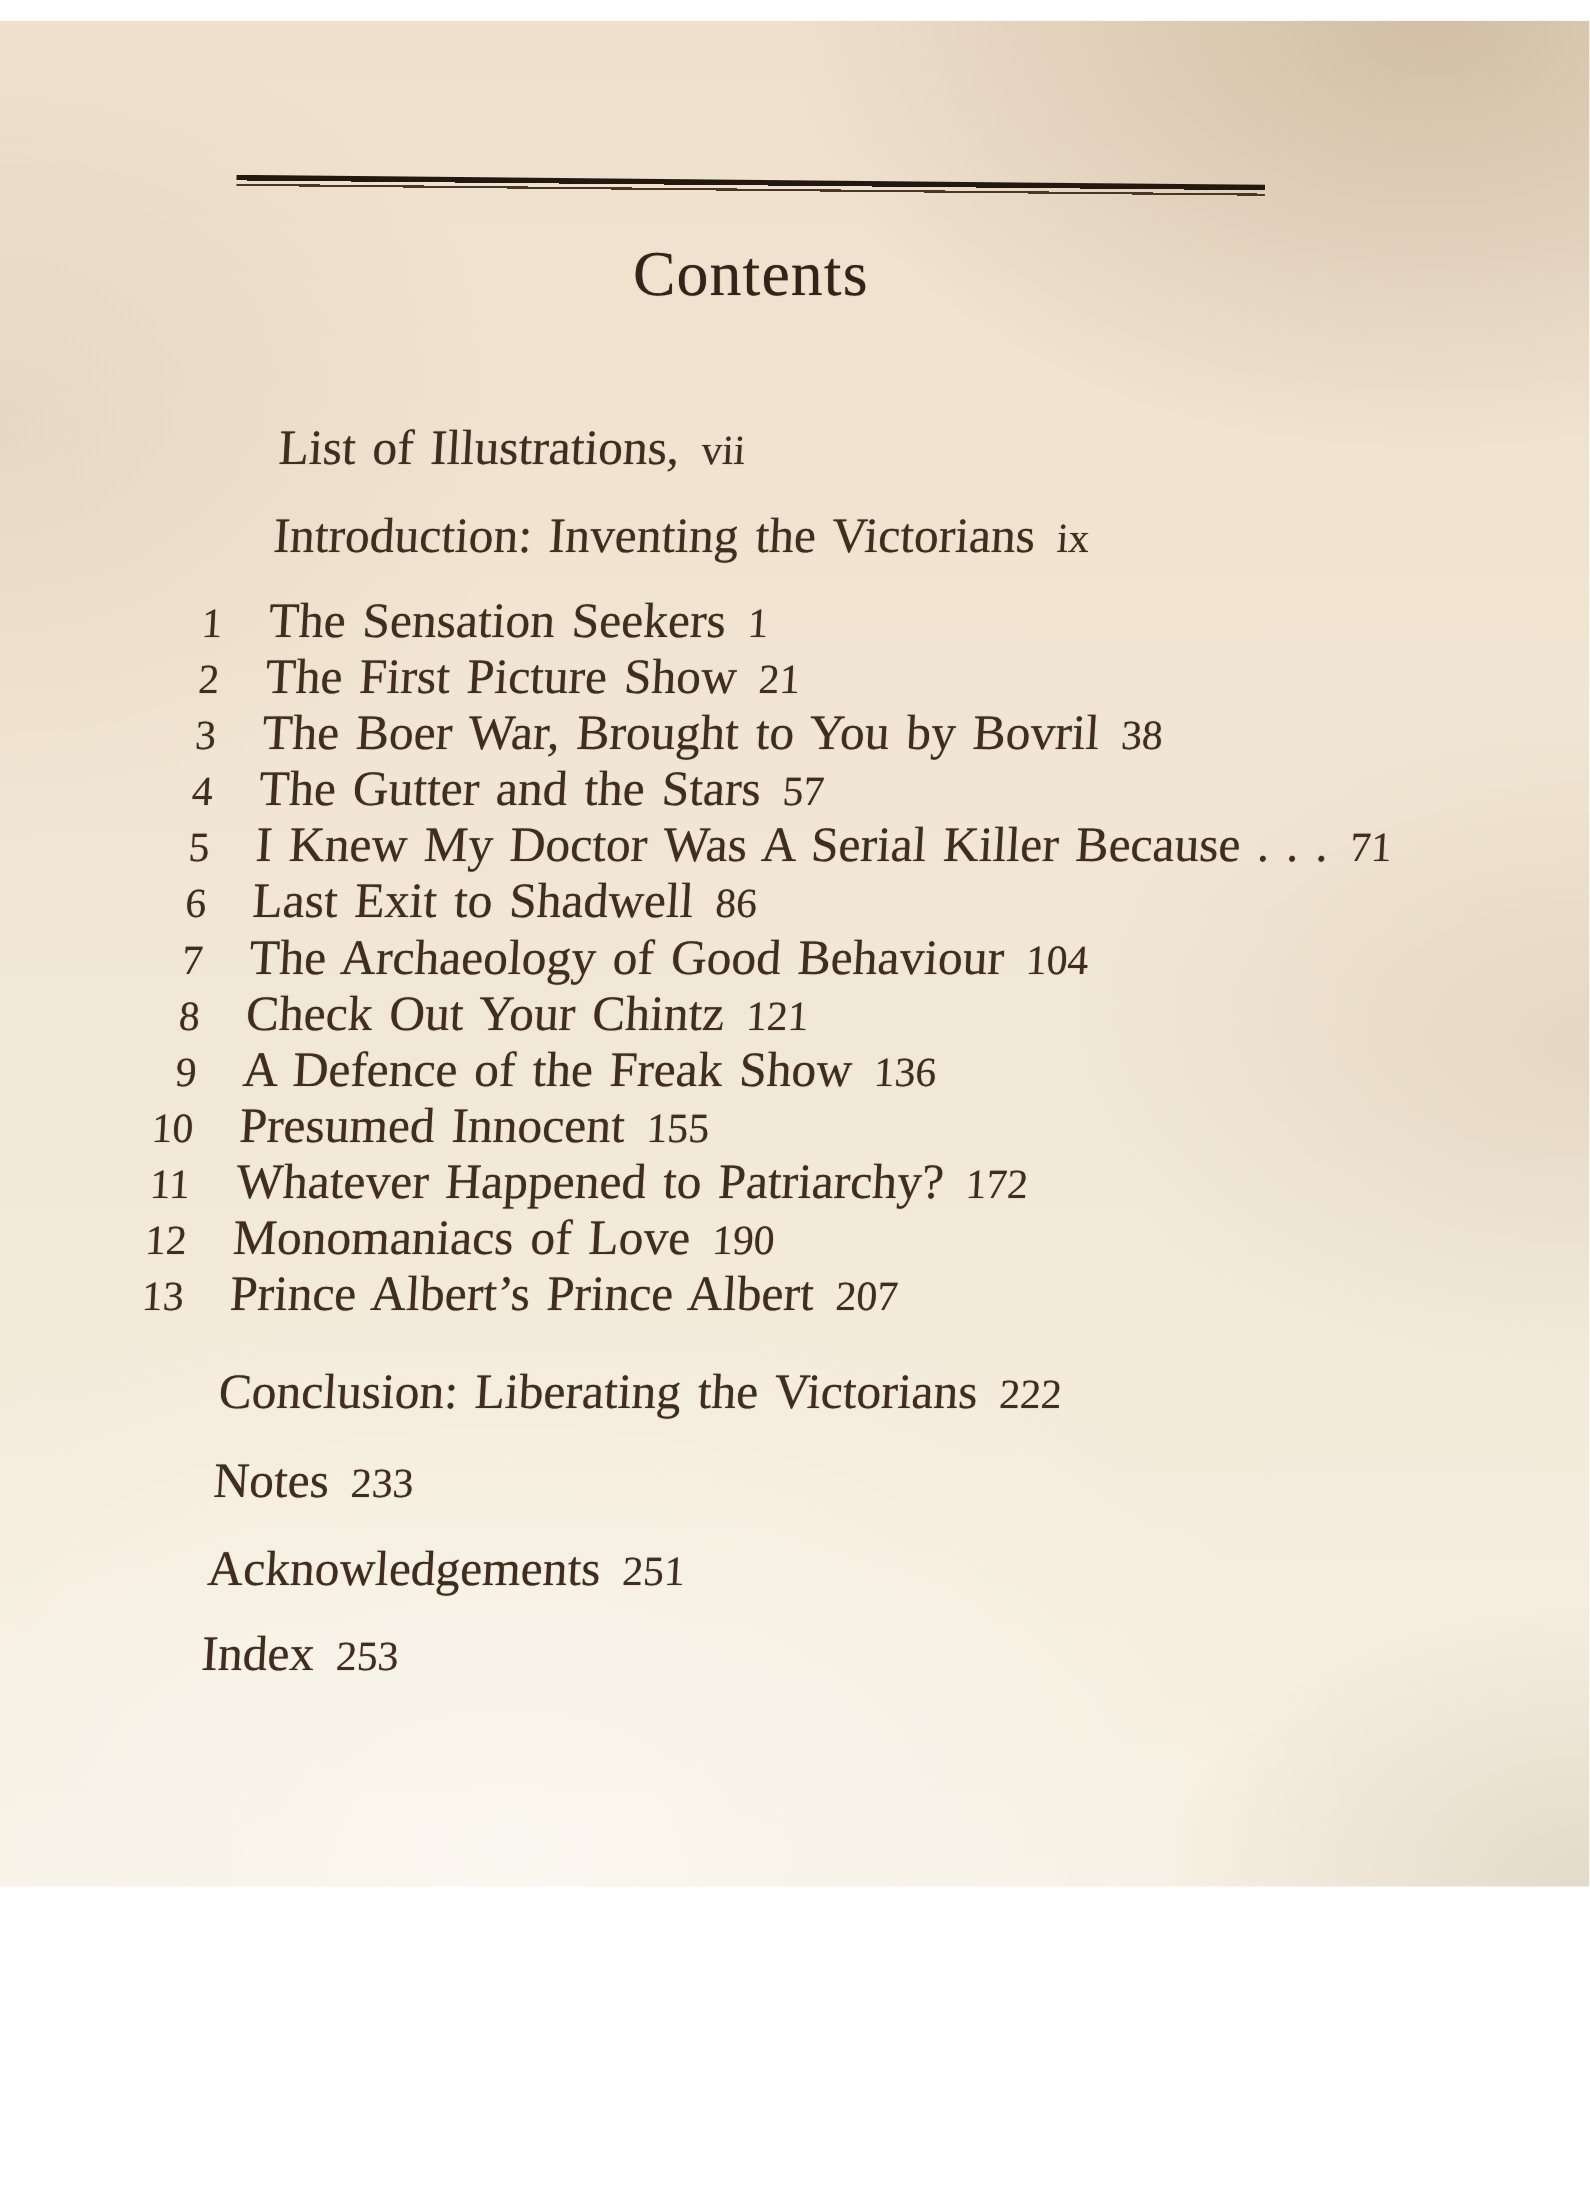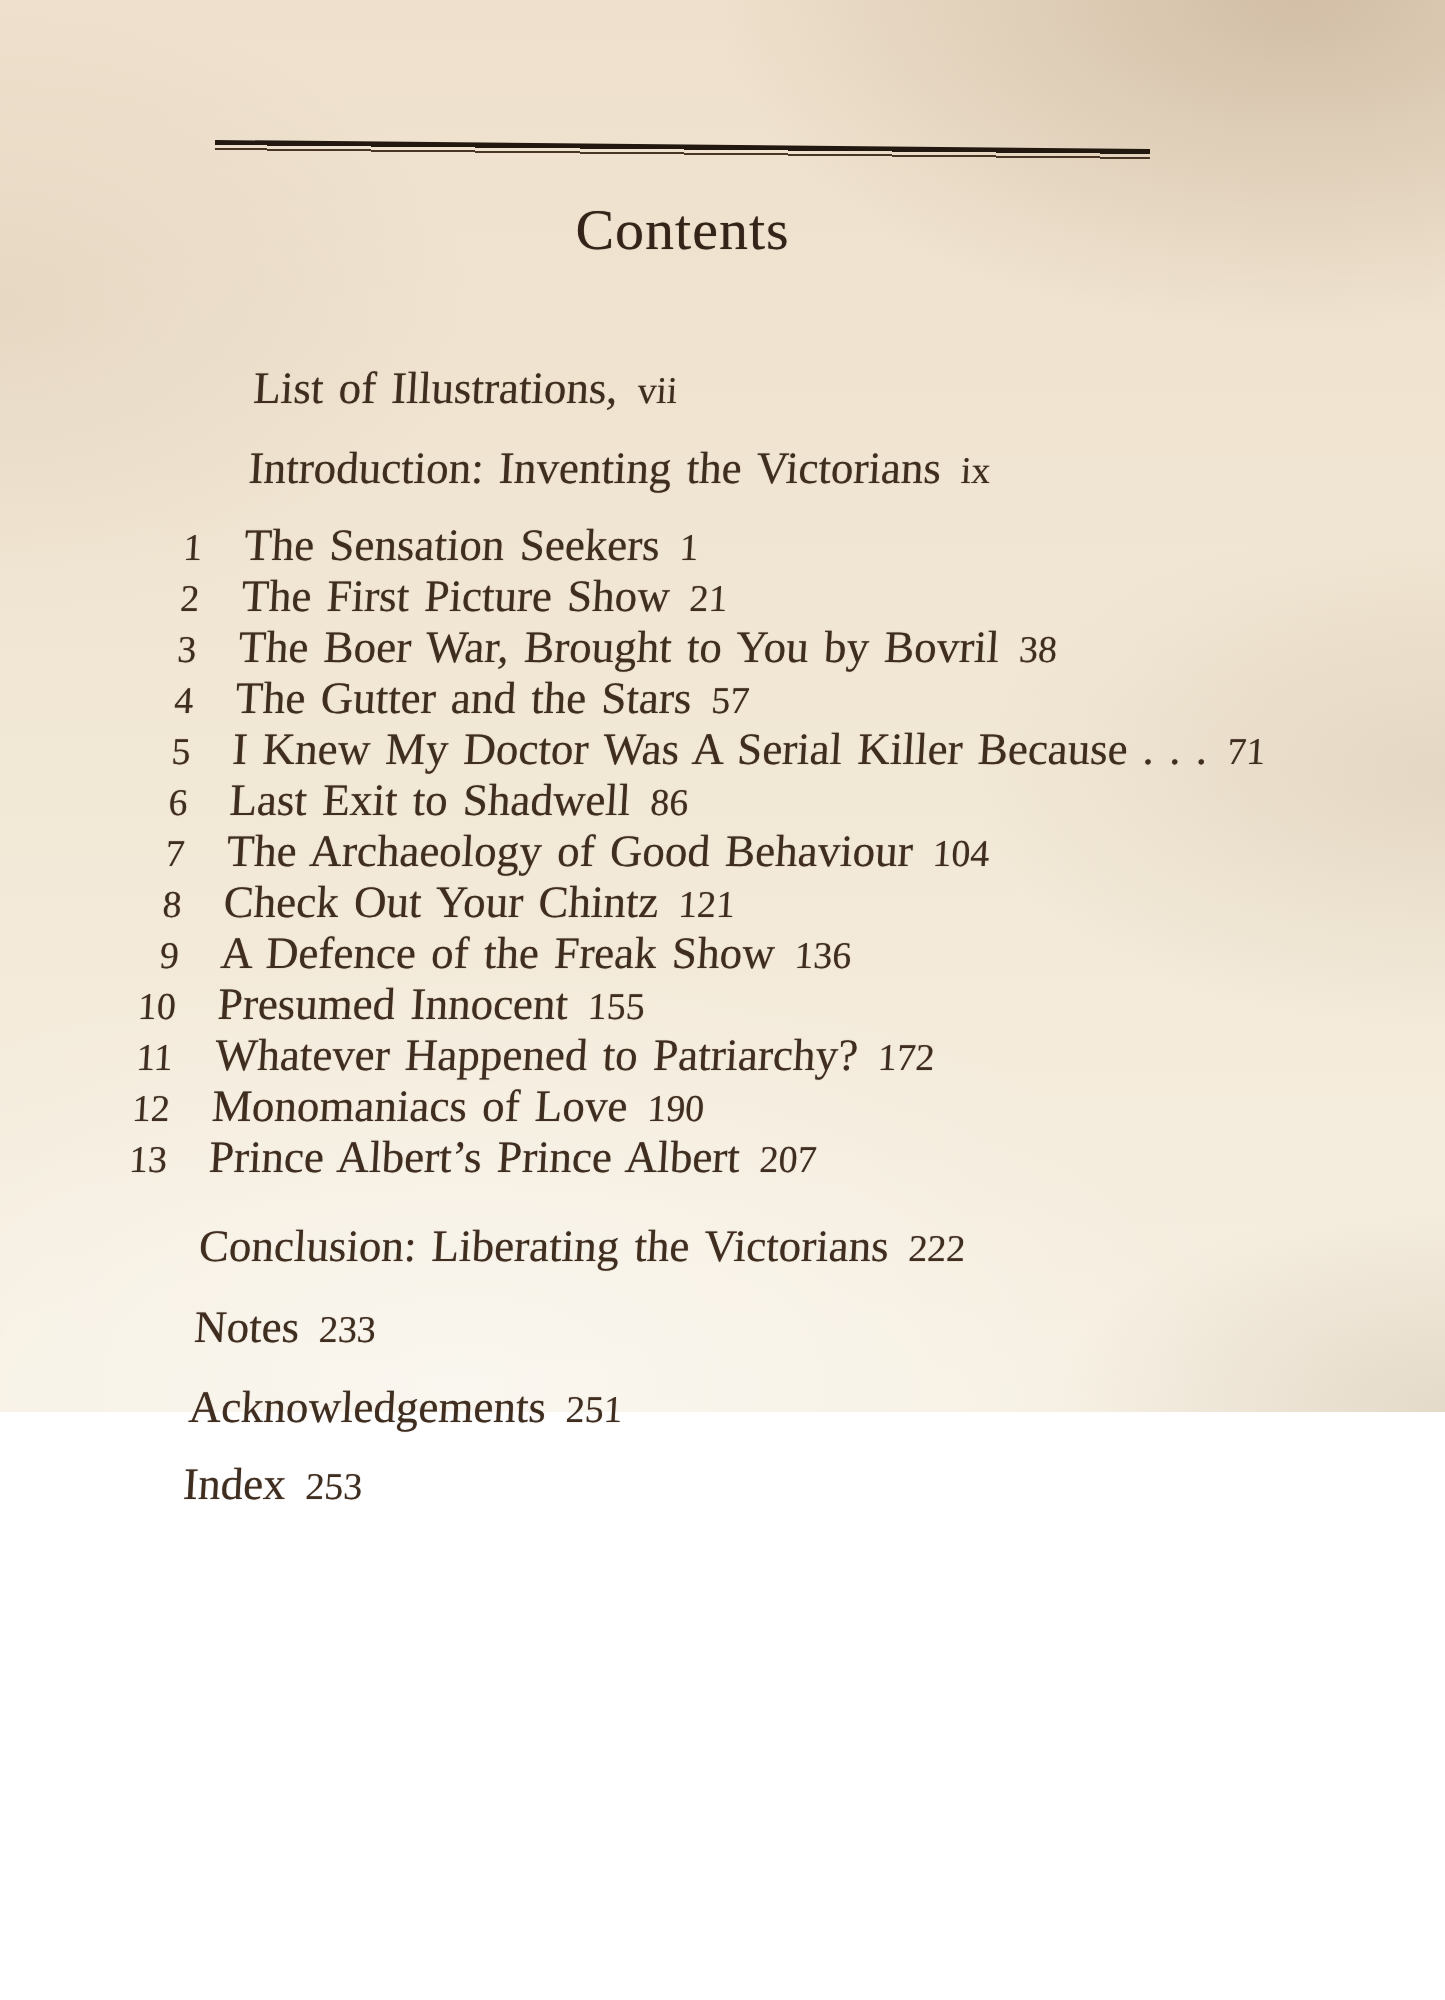--- a/index.html
+++ b/index.html
@@ -3,29 +3,30 @@
 <meta charset="utf-8">
 <style>
   html, body { margin: 0; padding: 0; }
   body {
     width: 1445px; height: 2000px;
     font-family: "Liberation Serif", "DejaVu Serif", serif;
     overflow: hidden;
   }
   .page {
     position: relative;
-    width: 1445px; height: 1412px;
+    width: 1445px; height: 1696px;
     background:
       radial-gradient(ellipse 65% 38% at 90% 0%, rgba(146,112,78,0.30), rgba(146,112,78,0) 62%),
       radial-gradient(ellipse 55% 30% at 100% 55%, rgba(130,96,62,0.12), rgba(130,96,62,0) 60%),
       radial-gradient(ellipse 60% 40% at 0% 22%, rgba(150,118,85,0.10), rgba(150,118,85,0) 55%),
       radial-gradient(ellipse 45% 25% at 100% 100%, rgba(120,90,60,0.14), rgba(120,90,60,0) 60%),
       radial-gradient(ellipse 90% 50% at 32% 98%, rgba(255,255,255,0.50), rgba(255,255,255,0) 62%),
       linear-gradient(to bottom, #eee0cc, #f2e8d6 55%, #f6efe1);
     color: #3f2d1f;
+    margin-top: 19px;
   }
   .ink { text-shadow: 0 0 1px rgba(63,45,31,0.55); }
 
   
   .rule {
     position: absolute; left: 215px; top: 140px; width: 935px; height: 11px;
     transform: rotate(0.55deg); transform-origin: left center;
     background: linear-gradient(to bottom,
       #231810 0px, #231810 5px,
       rgba(0,0,0,0) 5px, rgba(0,0,0,0) 8px,

